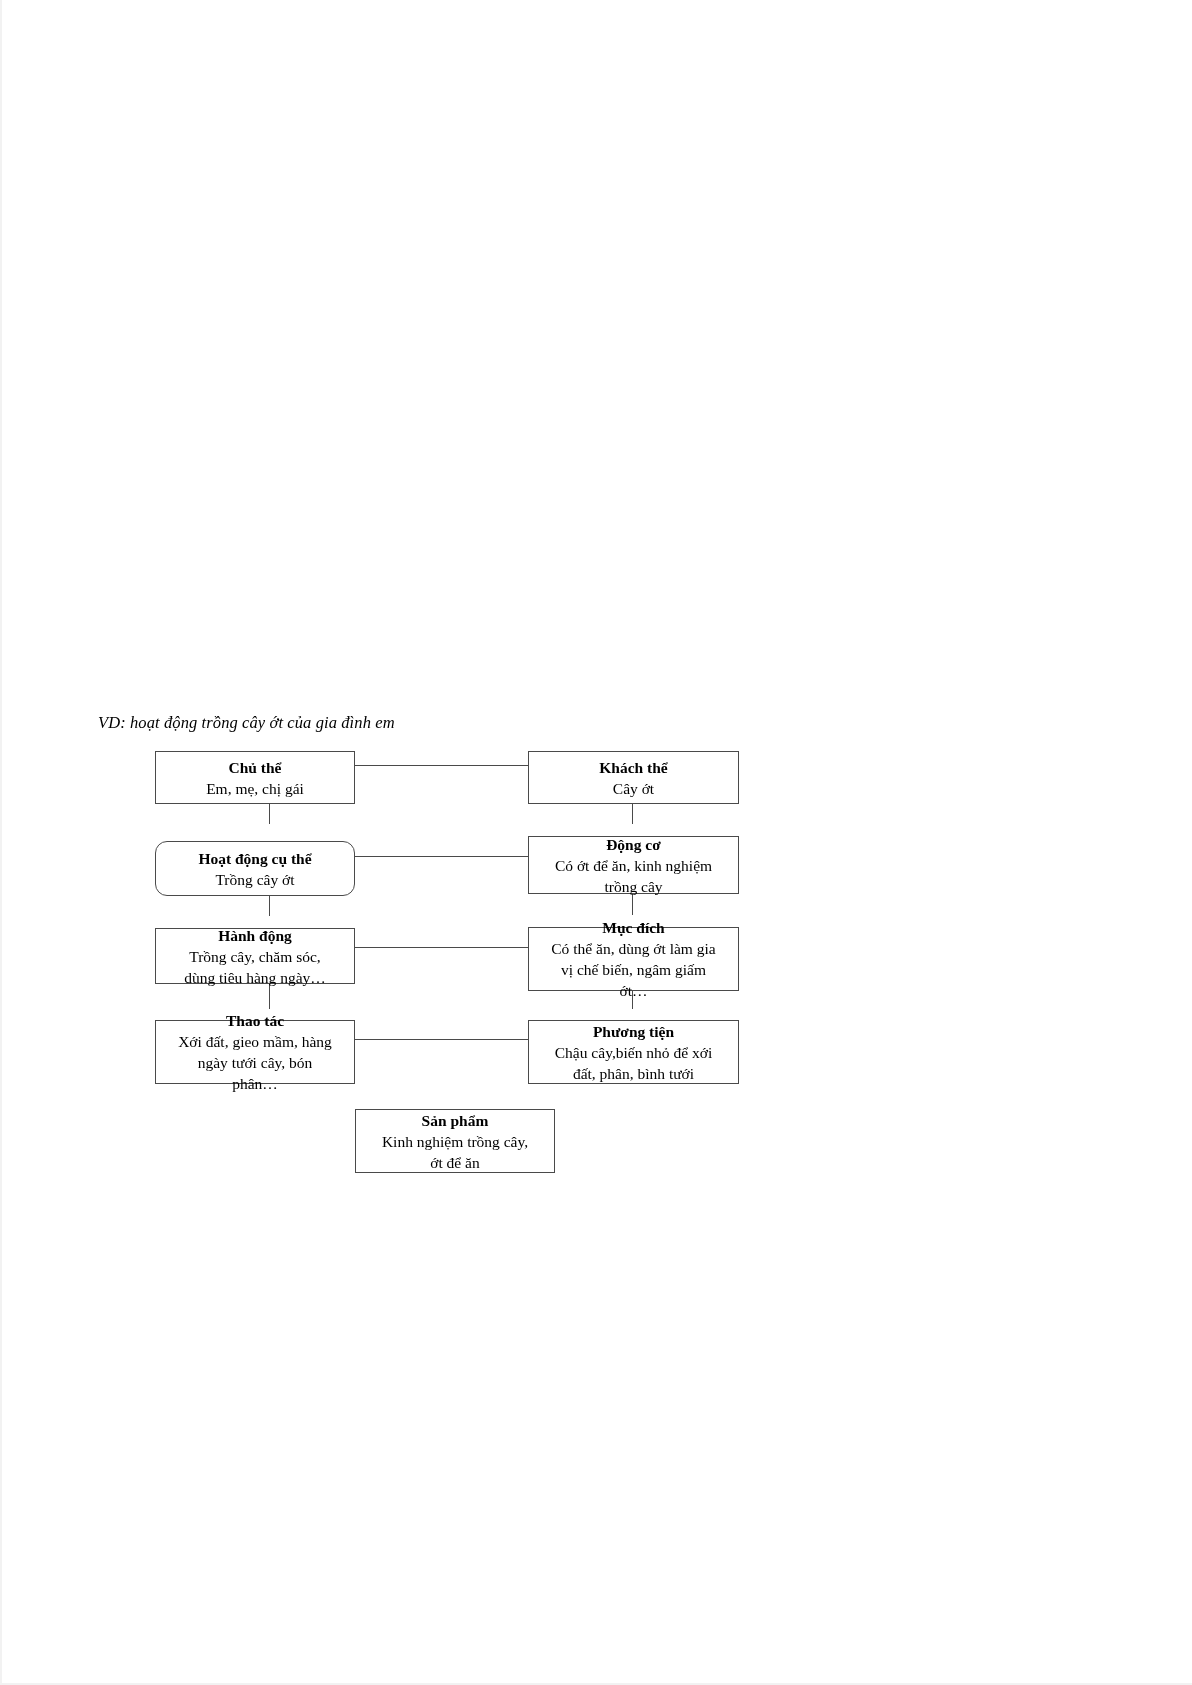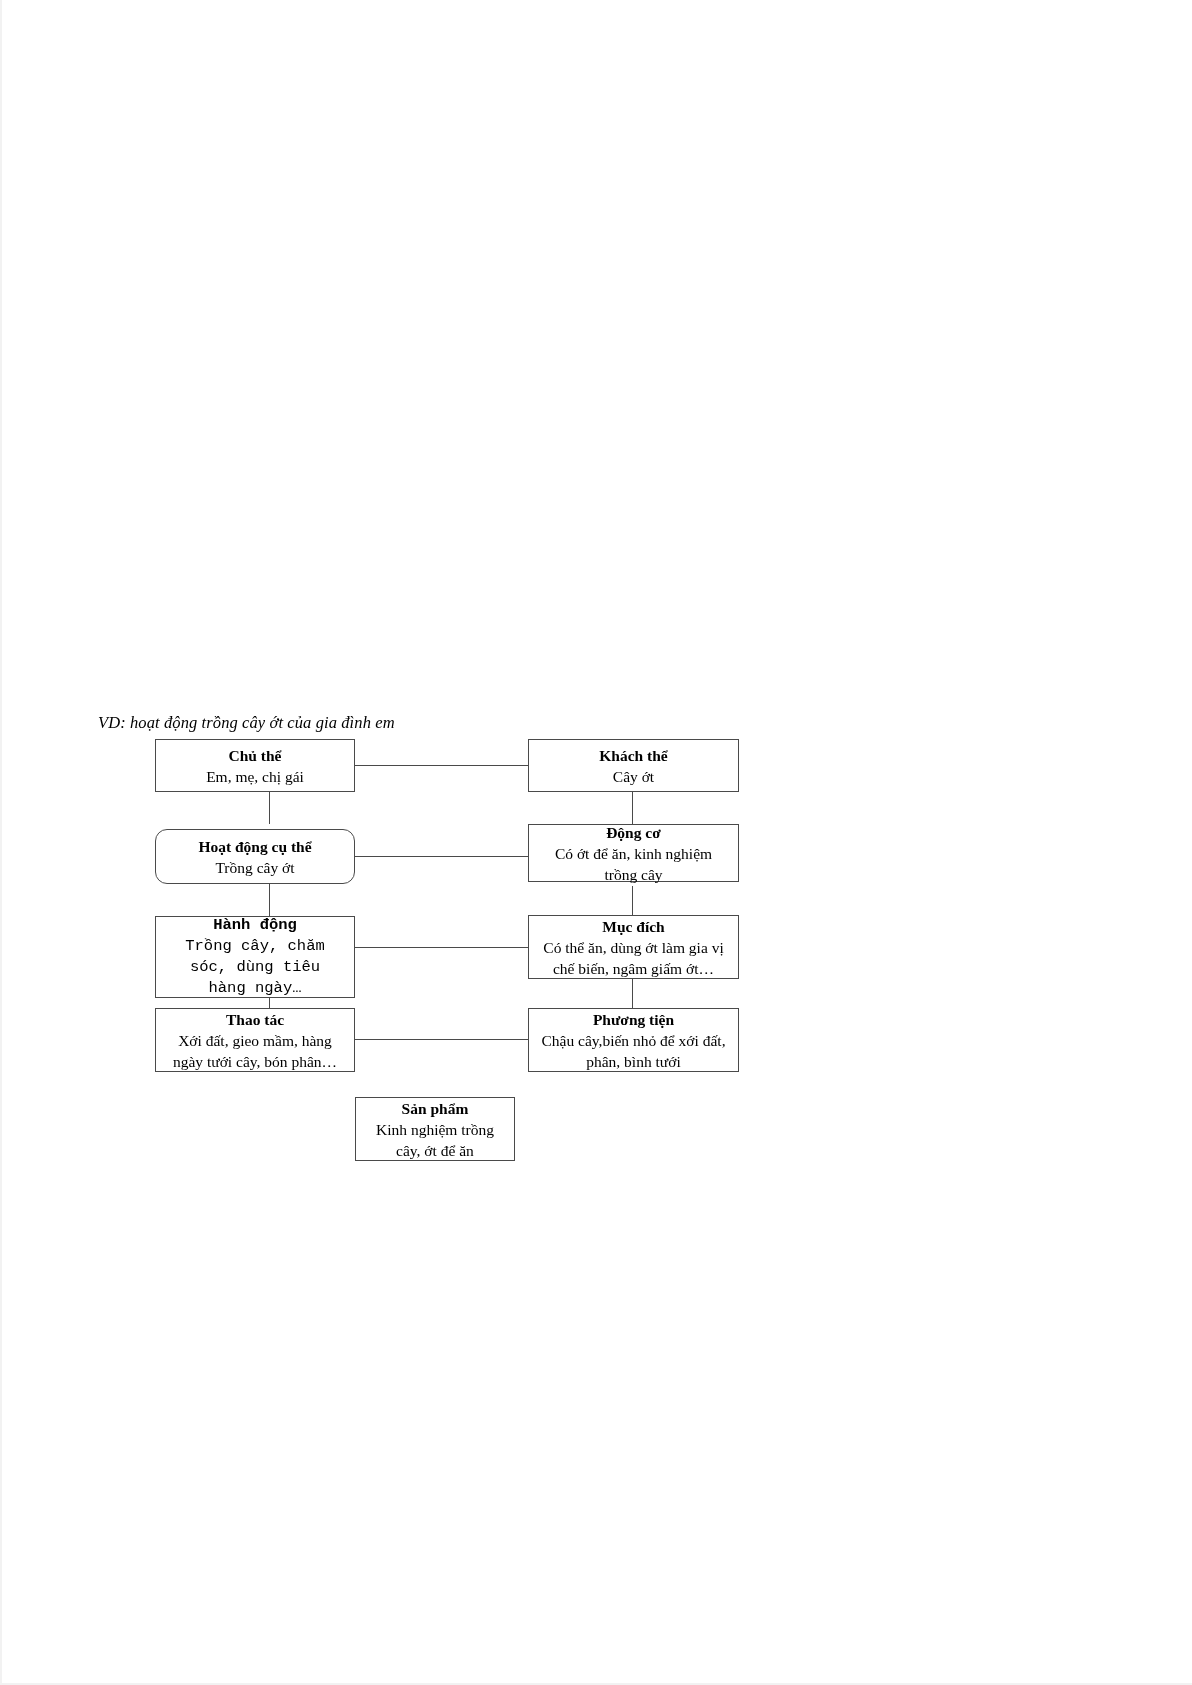--- a/index.html
+++ b/index.html
@@ -59,22 +59,23 @@
 
   .box {
     position: absolute;
     border: 1.3px solid #4a4a4a;
     background: #ffffff;
     box-sizing: border-box;
     display: flex;
     flex-direction: column;
     align-items: center;
     justify-content: center;
-    padding: 2px 11px;
+    padding: 2px 19px;
     text-align: center;
+    margin-top: 12px;
   }
   .box .title {
     font-weight: bold;
     font-size: 15.5px;
     line-height: 21px;
     white-space: nowrap;
   }
   .box .body {
     font-size: 15.5px;
     line-height: 21px;
@@ -128,39 +129,39 @@
     <div class="box" style="left:155px; top:829px; width:200px; height:55px;border-radius:12px;">
       <div class="title">Hoạt động cụ thể</div>
       <div class="body">Trồng cây ớt</div>
     </div>
 
     <div class="box" style="left:528px; top:824px; width:211px; height:58px;">
       <div class="title">Động cơ</div>
       <div class="body">Có ớt để ăn, kinh nghiệm trồng cây</div>
     </div>
 
-    <div class="box" style="left:155px; top:916px; width:200px; height:82px;font-family:Liberation Mono, monospace;">
+    <div class="box" style="left:155px; top:916px; width:200px; height:56px;">
       <div class="title">Hành động</div>
       <div class="body">Trồng cây, chăm sóc, dùng tiêu hàng ngày…</div>
     </div>
 
     <div class="box" style="left:528px; top:915px; width:211px; height:64px;">
       <div class="title">Mục đích</div>
       <div class="body">Có thể ăn, dùng ớt làm gia vị chế biến, ngâm giấm ớt…</div>
     </div>
 
     <div class="box" style="left:155px; top:1008px; width:200px; height:64px;">
       <div class="title">Thao tác</div>
       <div class="body">Xới đất, gieo mầm, hàng ngày tưới cây, bón phân…</div>
     </div>
 
     <div class="box" style="left:528px; top:1008px; width:211px; height:64px;">
       <div class="title">Phương tiện</div>
       <div class="body">Chậu cây,biến nhỏ để xới đất, phân, bình tưới</div>
     </div>
 
-    <div class="box" style="left:355px; top:1097px; width:160px; height:64px;align-items:center;">
+    <div class="box" style="left:355px; top:1097px; width:200px; height:64px;align-items:center;">
       <div class="title">Sản phẩm</div>
       <div class="body">Kinh nghiệm trồng cây, ớt để ăn</div>
     </div>
 
   </div>
 </div>
 
 </body></html>

